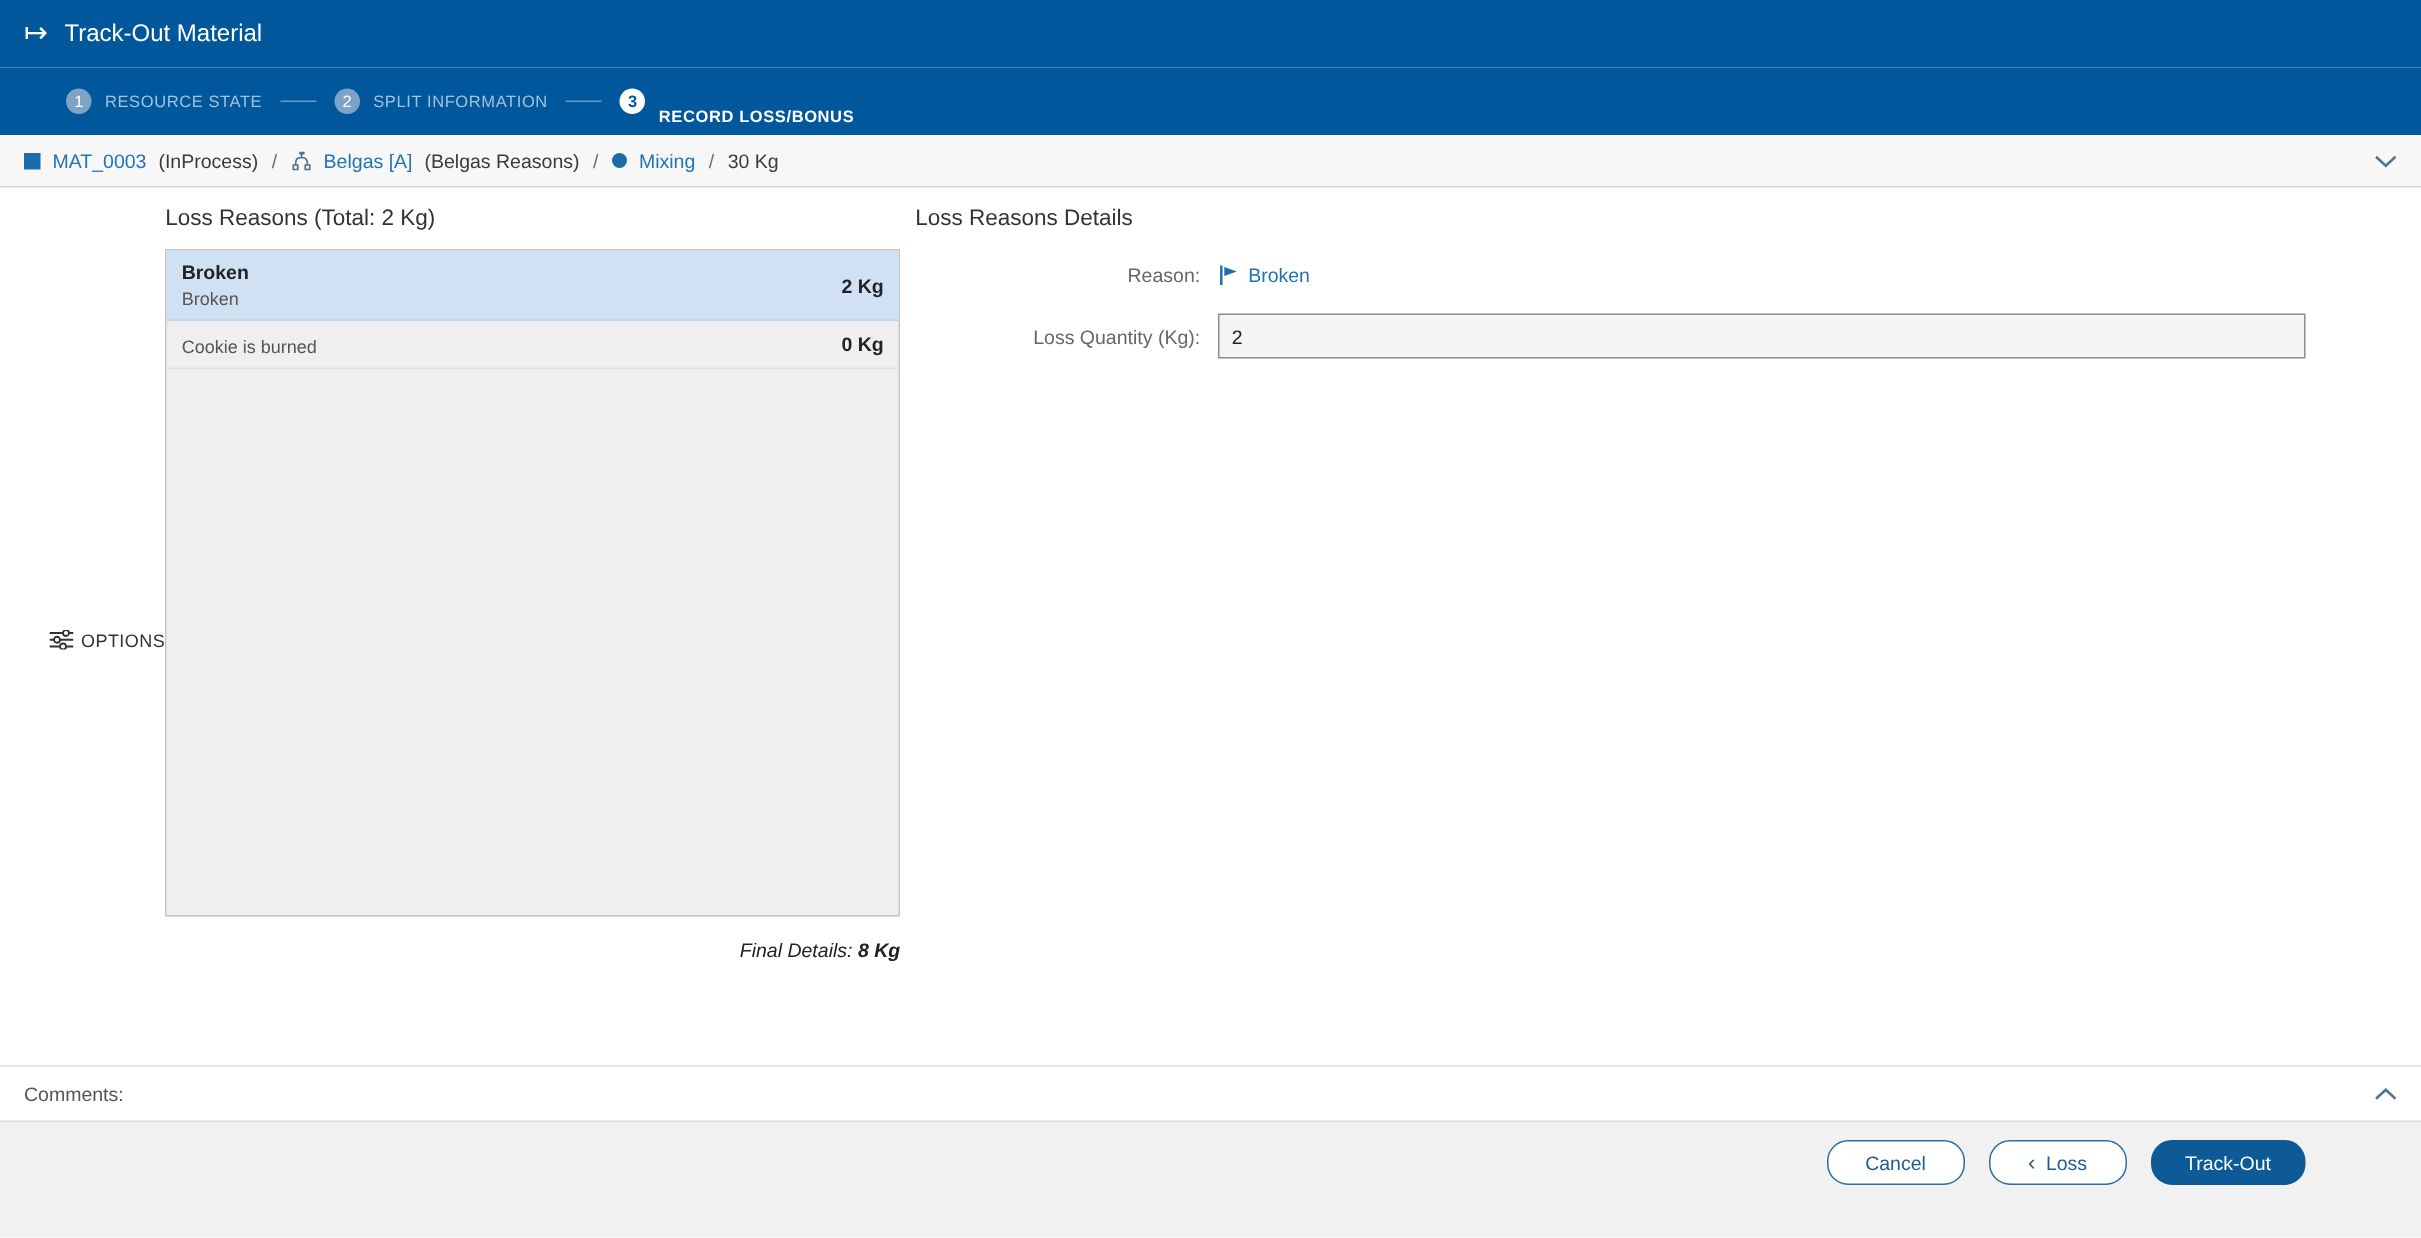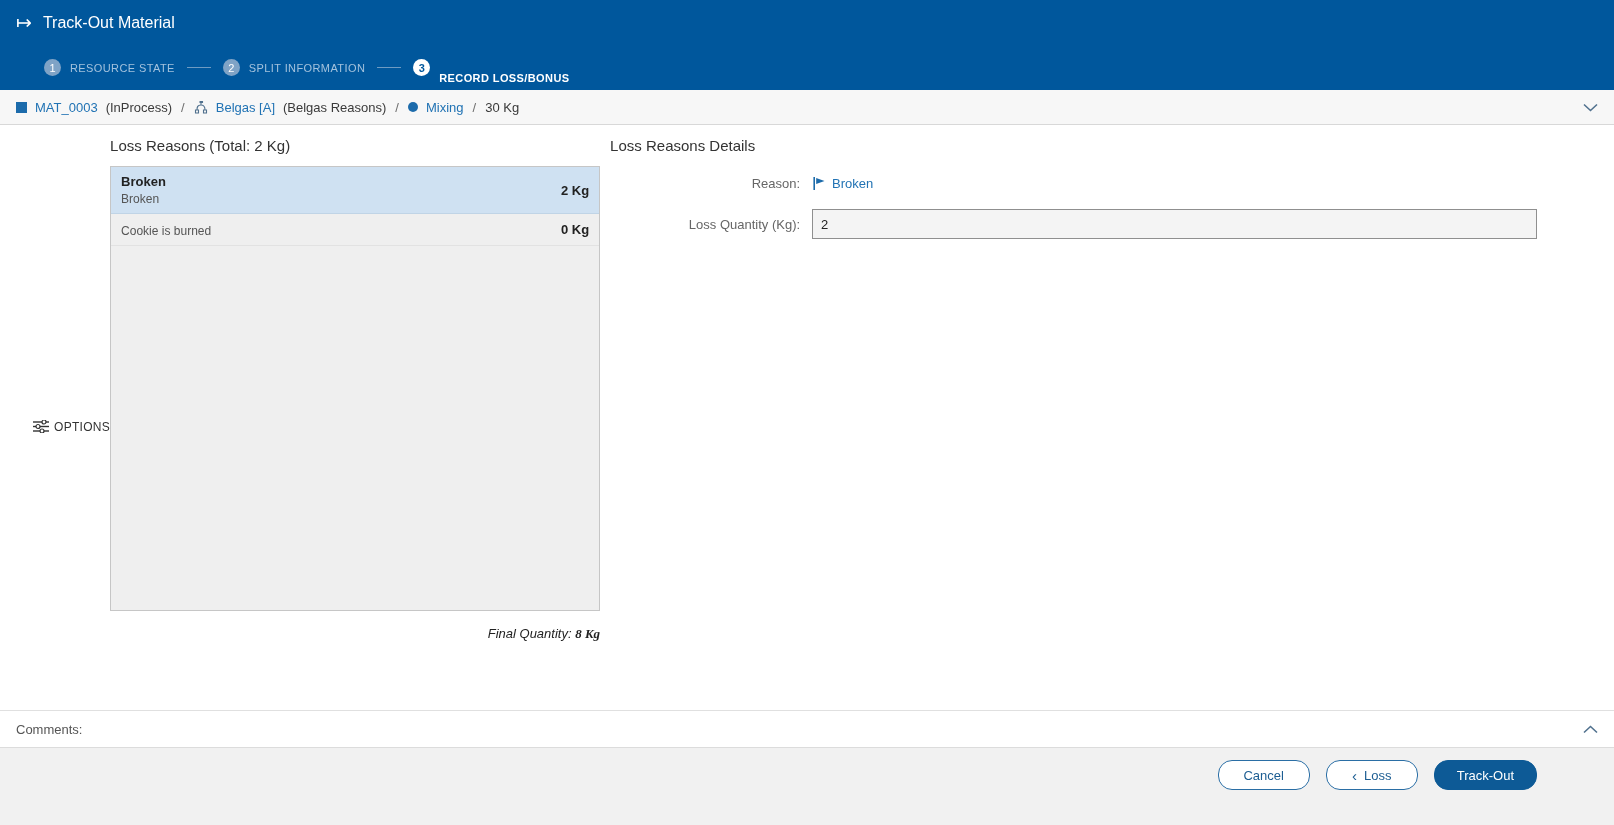--- a/index.html
+++ b/index.html
@@ -111,21 +111,21 @@
   .loss-desc { font-size: 12px; color: #555; margin-top: 3px; }
   .loss-qty { font-size: 13px; font-weight: bold; color: #222; flex: 0 0 auto; }
 
   .final-qty {
     text-align: right;
     font-style: italic;
     font-size: 13px;
     color: #222;
     margin-top: 15px;
   }
-  .final-qty .fq-value { font-weight: bold; font-family: Liberation Serif, serif; }
+  .final-qty .fq-value { font-weight: bold; }
 
   .details-title { font-size: 15px; color: #333; margin-bottom: 22px; }
   .form-row { display: flex; align-items: center; margin-bottom: 18px; }
   .form-label { width: 190px; flex: 0 0 auto; text-align: right; margin-right: 12px; font-size: 13px; color: #666; }
   .reason-value { display: flex; align-items: center; gap: 6px; color: #2173B4; font-size: 13px; }
   .loss-input {
     flex: 1 1 auto;
     height: 30px;
     background: #F4F4F4;
     border: 1px solid #8F8F8F;
@@ -259,21 +259,21 @@
           <div class="loss-qty">2 Kg</div>
         </div>
         <div class="loss-item">
           <div class="loss-item-text">
             <div class="loss-desc">Cookie is burned</div>
           </div>
           <div class="loss-qty">0 Kg</div>
         </div>
       </div>
       <div class="final-qty">
-        <span>Final Quantity:</span>
+        <span>Final Details:</span>
         <span class="fq-value">8 Kg</span>
       </div>
     </div>
 
     <div class="right-col">
       <div class="details-title">Loss Reasons Details</div>
 
       <div class="form-row">
         <div class="form-label">Reason:</div>
         <div class="reason-value">

